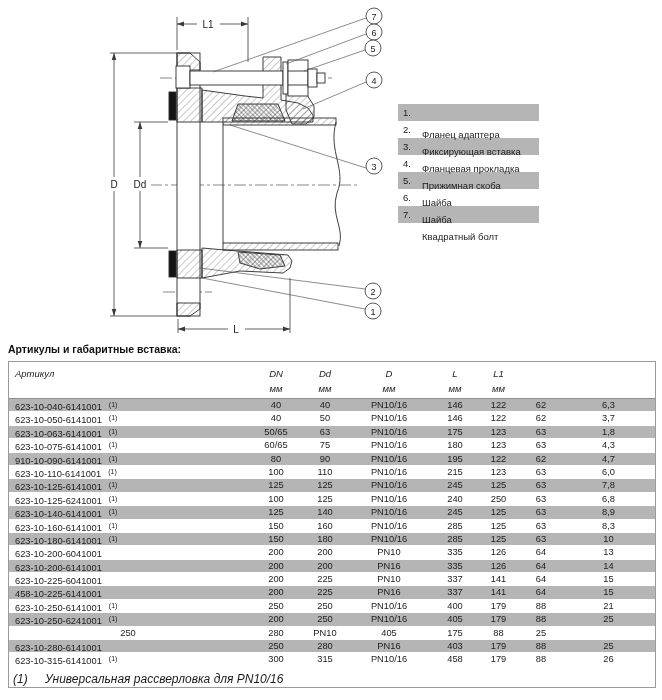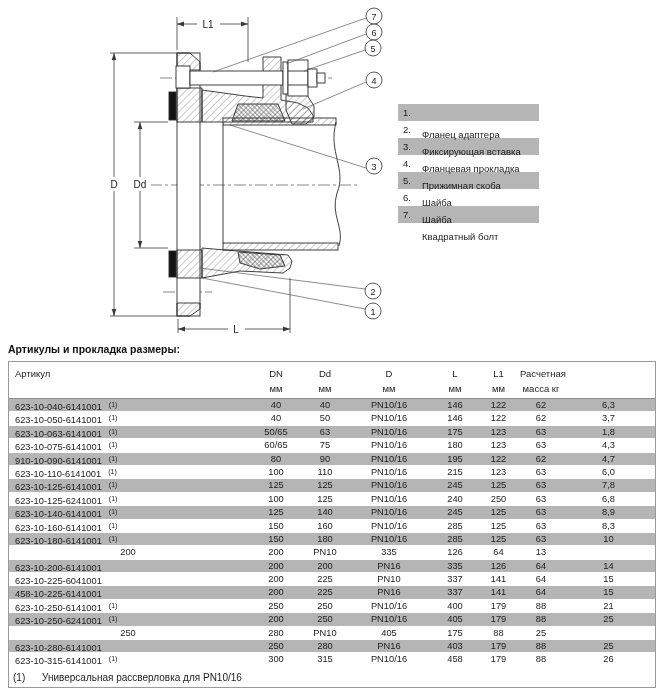--- a/index.html
+++ b/index.html
@@ -23,32 +23,32 @@
   
   .section-title { position:absolute; left:8px; top:343px; font-size:10.5px; font-weight:bold; color:#111; }
   .spec-table {
     position:absolute; left:8px; top:361px; width:648px;
     border:1px solid #9a9a9a; background:#fff; font-size:9.3px;
   }
   .thead {
     display:grid; grid-template-columns:238px 58px 40px 88px 44px 43px 42px 1fr;
     height:37px; padding-top:4px; border-bottom:1px solid #8f8f8f; font-size:9.5px;
   }
-  .th { text-align:center; line-height:15px; white-space:nowrap; }
+  .th { text-align:center; line-height:15px; white-space:nowrap;font-style:italic; }
   .th .l2 { color:#1c1c1c; }
   .th.article { text-align:left; padding-left:6px; }
   .tr {
     display:grid; grid-template-columns:238px 58px 40px 88px 44px 43px 42px 1fr;
     height:13.4px; line-height:12.6px; border-bottom:1px solid #fff;
   }
   .tr.stripe { background:#b5b5b5; }
   .td { text-align:center; white-space:nowrap; }
   .td.article { text-align:left; padding-left:6px; }
   .td .sup { font-size:7px; vertical-align:3px; margin-left:7px; }
-  .footnote { height:20px; padding:5px 0 0 4px; font-size:10px; white-space:nowrap; }
+  .footnote { height:20px; padding:5px 0 0 4px; font-size:12px; white-space:nowrap;font-style:italic; }
   .footnote .marker { margin-right:14px; }
 </style>
 </head>
 <body>
 
 <div class="page">
 
   <svg class="drawing-svg" width="662" height="340" viewBox="0 0 662 340">
     <defs>
       <pattern id="h1" patternUnits="userSpaceOnUse" width="5" height="5" patternTransform="rotate(45)">
@@ -195,21 +195,21 @@
       <div class="legend-row">
       <span class="legend-num">6.</span>
       <span class="legend-label">Шайба</span>
     </div>
       <div class="legend-row stripe">
       <span class="legend-num">7.</span>
       <span class="legend-label">Квадратный болт</span>
     </div>
     </div>
 
-  <div class="section-title">Артикулы и прокладка размеры:</div>
+  <div class="section-title">Артикулы и габаритные вставка:</div>
 
   <div class="spec-table">
     <div class="thead">
       <div class="th article">
         <div>Артикул</div>
         <div class="l2"></div>
       </div>
       <div class="th">
         <div>DN</div>
         <div class="l2">мм</div>
@@ -223,24 +223,20 @@
         <div class="l2">мм</div>
       </div>
       <div class="th">
         <div>L</div>
         <div class="l2">мм</div>
       </div>
       <div class="th">
         <div>L1</div>
         <div class="l2">мм</div>
       </div>
-      <div class="th">
-        <div>Расчетная</div>
-        <div class="l2">масса кг</div>
-      </div>
     </div>
 
     <div class="tbody">
         <div class="tr stripe">
       <div class="td article">
         <span>623-10-040-6141001</span><span class="sup">(1)</span>
       </div>
       <div class="td">40</div>
       <div class="td">40</div>
       <div class="td">PN10/16</div>
@@ -363,20 +359,23 @@
       </div>
       <div class="td">150</div>
       <div class="td">180</div>
       <div class="td">PN10/16</div>
       <div class="td">285</div>
       <div class="td">125</div>
       <div class="td">63</div>
       <div class="td">10</div>
     </div>
         <div class="tr">
+      <div class="td article">
+        <span>623-10-200-6041001</span><span class="sup"></span>
+      </div>
       <div class="td">200</div>
       <div class="td">200</div>
       <div class="td">PN10</div>
       <div class="td">335</div>
       <div class="td">126</div>
       <div class="td">64</div>
       <div class="td">13</div>
     </div>
         <div class="tr stripe">
       <div class="td article">

